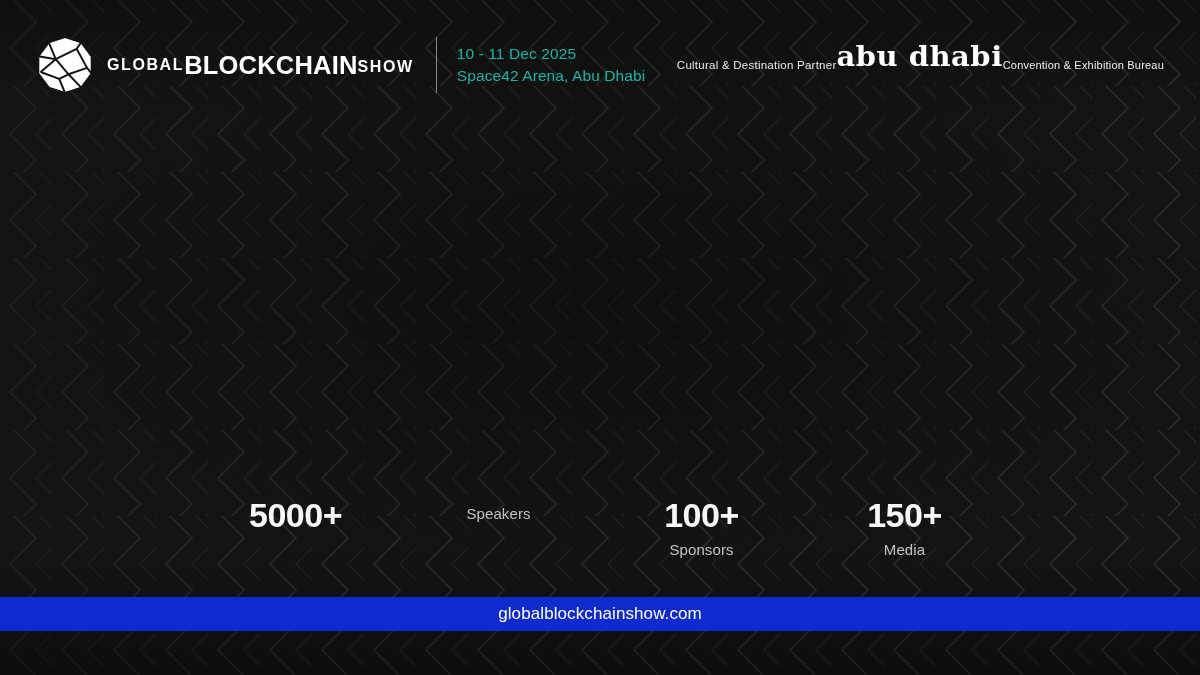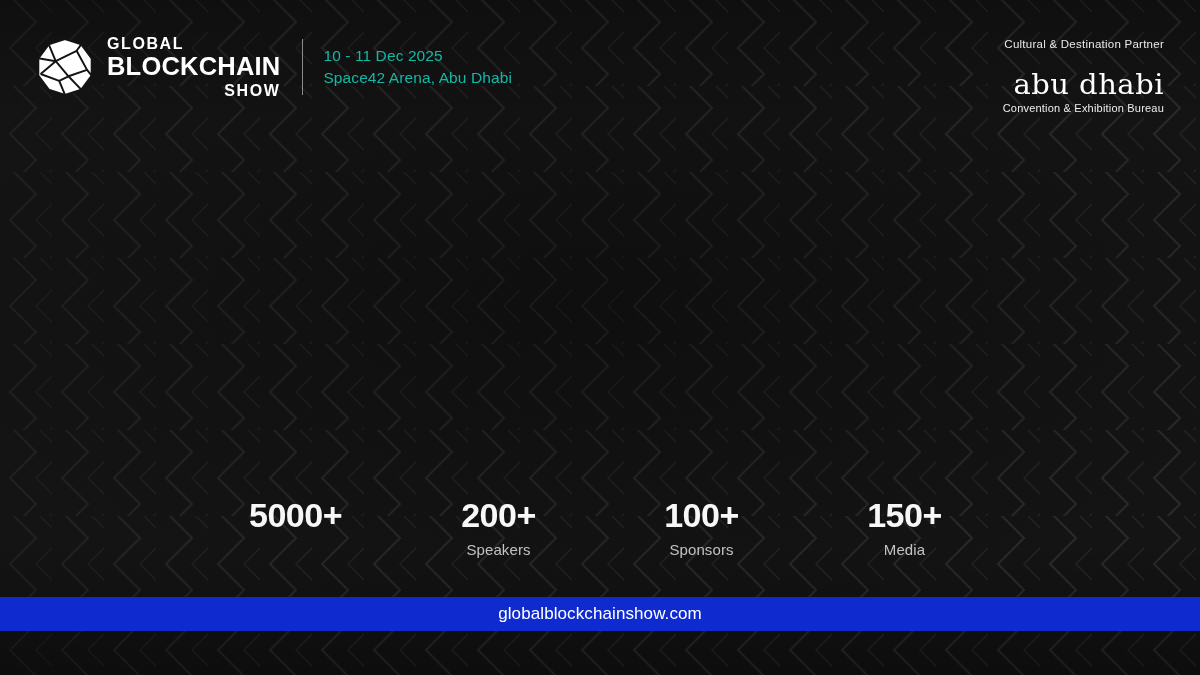--- a/index.html
+++ b/index.html
@@ -36,22 +36,23 @@
     z-index:5;
     display:flex; align-items:flex-start; justify-content:space-between;
   }
   .brand-block {
     display:flex; align-items:center;
     margin:36px 0 0 36px;
   }
   .gem-icon { width:58px; height:58px; flex:none; display:block; }
   .wordmark {
     margin-left:13px;
-    display:flex; flex-direction:column;
+    display:flex; flex-direction:row;
     line-height:1;
+    align-items:center;
   }
   .wm-global {
     color:#fff; font-weight:bold; font-size:16px;
     letter-spacing:1.6px;
   }
   .wm-blockchain {
     color:#fff; font-weight:bold; font-size:25.5px;
     letter-spacing:0.2px; margin-top:2px;
   }
   .wm-show {
@@ -68,33 +69,33 @@
     align-self:center;
     color:#14b8a6;
     line-height:1.45;
   }
   .event-date { font-size:15.5px; letter-spacing:0.1px; }
   .event-venue { font-size:15.5px; letter-spacing:0.1px; }
 
   .partner-block {
     margin:38px 36px 0 0;
     text-align:right;
-    display:flex; flex-direction:column; align-items:flex-end;
+    display:flex; flex-direction:row; align-items:flex-end;
   }
   .partner-kicker {
     color:#e9e9e9; font-size:11.5px; letter-spacing:0.25px;
   }
   .partner-name {
     color:#ffffff;
     font-family:"DejaVu Serif", serif;
-    font-weight:normal;
+    font-weight:bold;
     font-size:29px;
     letter-spacing:0.5px;
     line-height:1.05;
-    margin-top:19px;
+    margin-top:3px;
     transform:scaleY(0.96);
   }
   .partner-sub {
     color:#ededed; font-size:11px; letter-spacing:0.2px;
     margin-top:3px;
   }
 
   
   .hero {
     position:absolute; left:0; right:0; top:176px;
@@ -234,21 +235,20 @@
       <span class="partner-sub">Convention &amp; Exhibition Bureau</span>
     </div>
   </div>
 
 
   <div class="stats">
     <div class="stat">
       <div class="stat-value">5000+</div>
     </div>
     <div class="stat">
-      <div class="stat-value">200+</div>
       <div class="stat-label">Speakers</div>
     </div>
     <div class="stat">
       <div class="stat-value">100+</div>
       <div class="stat-label">Sponsors</div>
     </div>
     <div class="stat">
       <div class="stat-value">150+</div>
       <div class="stat-label">Media</div>
     </div>

